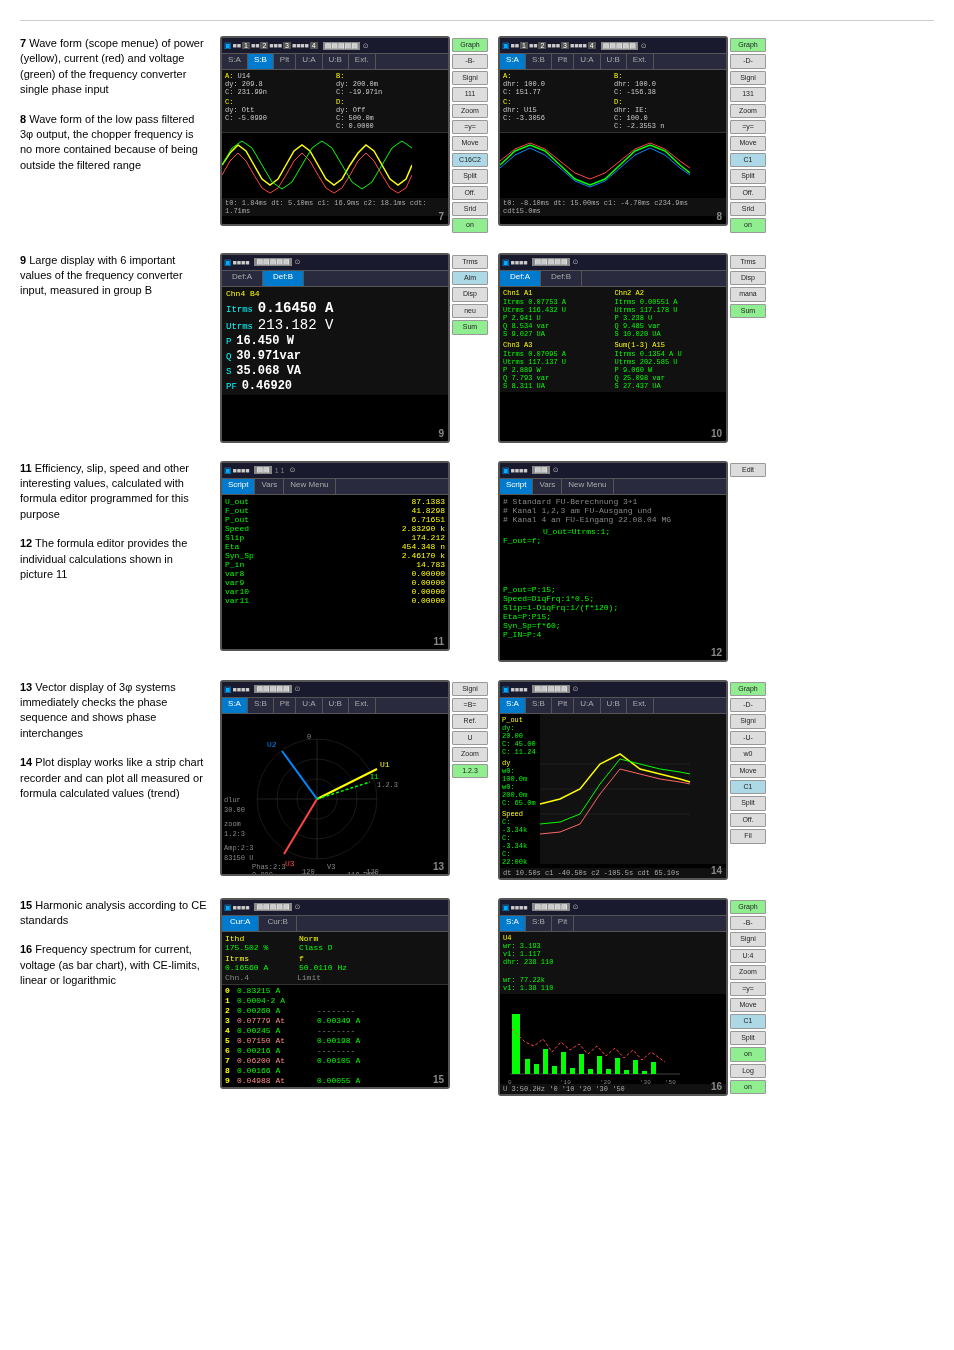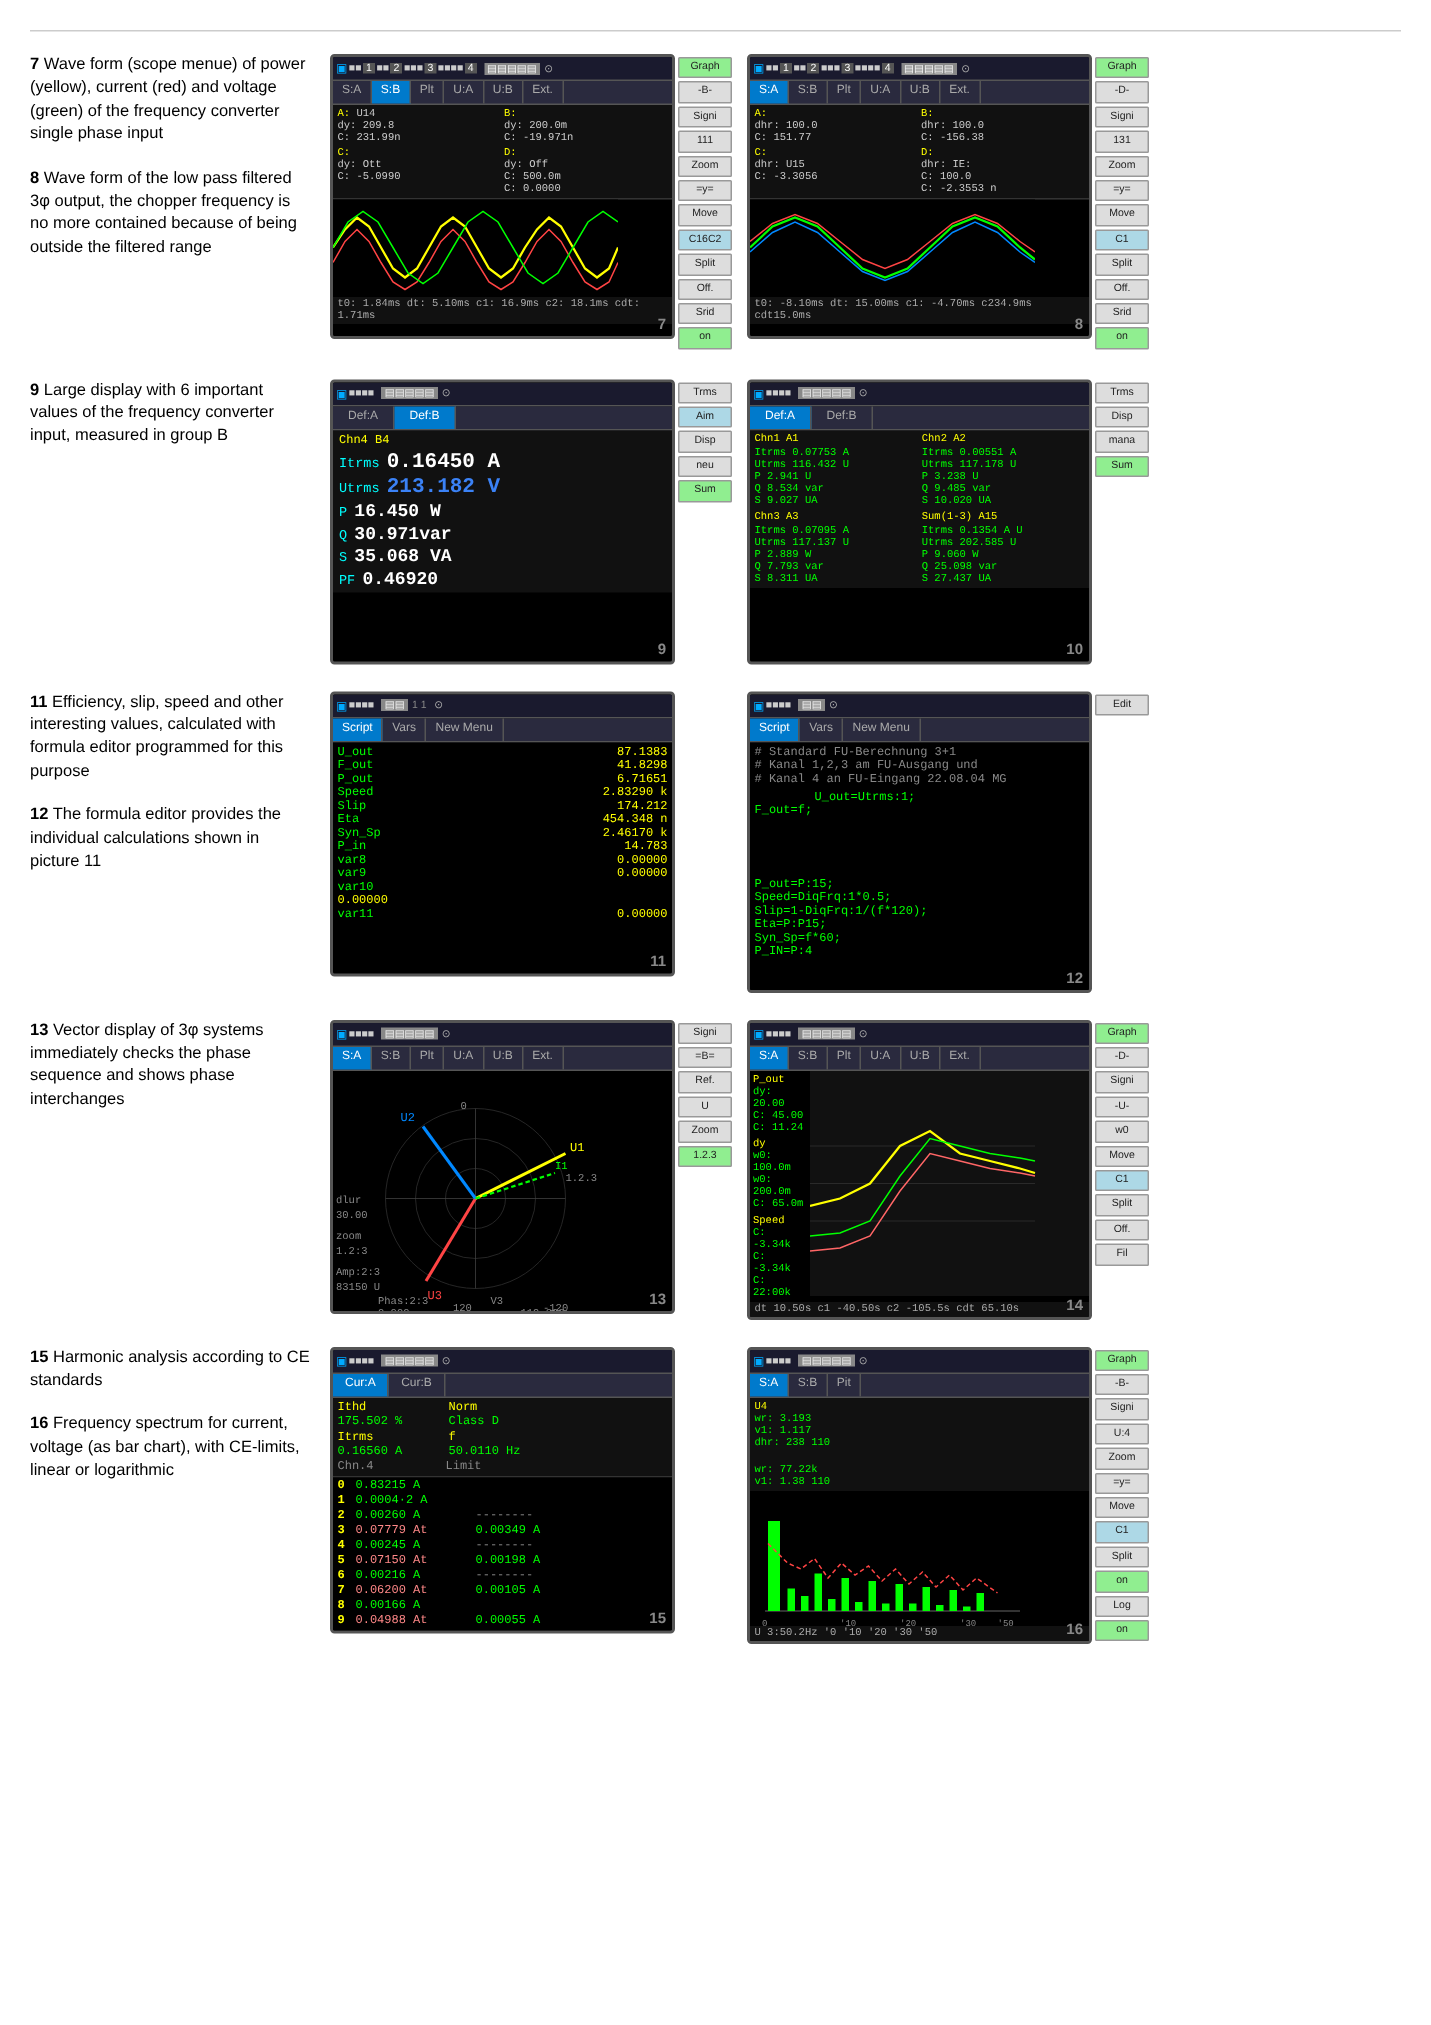--- a/index.html
+++ b/index.html
@@ -296,21 +296,21 @@
             <span style="background:#888; color:#fff; font-size:7px; padding:0 2px; margin-left:4px;">▤▤▤▤▤</span>
             <span style="color:#aaa; font-size:7px; margin-left:2px;">⊙</span>
           </div>
           <div class="tab-bar">
             <div class="tab" style="padding:1px 10px;">Def:A</div>
             <div class="tab active" style="padding:1px 10px;">Def:B</div>
           </div>
           <div style="background:#111; padding:2px 4px; font-family:'Courier New',monospace; font-size:8px; color:#0f0;">
             <div style="color:#ff0; font-size:8px; margin-bottom:2px;">Chn4 B4</div>
             <div style="margin-bottom:1px;"><span style="color:#0ff; font-size:9px;">Itrms</span> <span style="color:#fff; font-size:14px; font-weight:bold;">0.16450 A</span></div>
-            <div style="margin-bottom:1px;"><span style="color:#0ff; font-size:9px;">Utrms</span> <span style="color:#3b82f6; font-size:14px; font-weight:bold;">213.182 V</span></div>
+            <div style="margin-bottom:1px;"><span style="color:#0ff; font-size:9px;">Utrms</span> <span style="color:#ffffff; font-size:14px; font-weight:normal;">213.182 V</span></div>
             <div style="margin-bottom:1px;"><span style="color:#0ff; font-size:9px;">P</span>     <span style="color:#fff; font-size:12px; font-weight:bold;">16.450 W</span></div>
             <div style="margin-bottom:1px;"><span style="color:#0ff; font-size:9px;">Q</span>     <span style="color:#fff; font-size:12px; font-weight:bold;">30.971var</span></div>
             <div style="margin-bottom:1px;"><span style="color:#0ff; font-size:9px;">S</span>     <span style="color:#fff; font-size:12px; font-weight:bold;">35.068 VA</span></div>
             <div><span style="color:#0ff; font-size:9px;">PF</span>    <span style="color:#fff; font-size:12px; font-weight:bold;">0.46920</span></div>
           </div>
           <div class="screen-number">9</div>
         </div>
         <div class="right-panel">
           <div class="right-btn">Trms</div>
           <div class="right-btn blue">Aim</div>
@@ -439,21 +439,21 @@
                 <span style="color:#ff0;">14.783</span>
               </div>
             <div style="display:flex; justify-content:space-between;">
                 <span>var8</span>
                 <span style="color:#ff0;">0.00000</span>
               </div>
             <div style="display:flex; justify-content:space-between;">
                 <span>var9</span>
                 <span style="color:#ff0;">0.00000</span>
               </div>
-            <div style="display:flex; justify-content:space-between;flex-direction:column;">
+            <div style="display:flex; justify-content:space-between;">
                 <span>var10</span>
                 <span style="color:#ff0;">0.00000</span>
               </div>
             <div style="display:flex; justify-content:space-between;">
                 <span>var11</span>
                 <span style="color:#ff0;">0.00000</span>
               </div>
           </div>
           <div class="screen-number">11</div>
         </div>
@@ -493,20 +493,24 @@
         </div>
       </div>
     </div>
   </div>
 
   <div class="section-row">
     <div class="text-col">
       <div class="item">
         <span class="item-num">13</span>
         <span> Vector display of 3φ systems immediately checks the phase sequence and shows phase interchanges</span>
+      </div>
+      <div class="item">
+        <span class="item-num">14</span>
+        <span> Plot display works like a strip chart recorder and can plot all measured or formula calculated values (trend)</span>
       </div>
     </div>
     <div class="screens-col">
 
       <div style="display:flex; flex-direction:row; align-items:flex-start;">
         <div class="device-screen" style="width:230px; background:#000;">
           <div style="background:#1a1a2e; height:16px; display:flex; align-items:center; padding:0 2px; gap:1px; border-bottom:1px solid #555;">
             <span style="color:#0af; font-size:8px;">▣</span>
             <span style="color:#ccc; font-size:7px;">■■■■</span>
             <span style="background:#888; color:#fff; font-size:7px; padding:0 2px; margin-left:4px;">▤▤▤▤▤</span>

